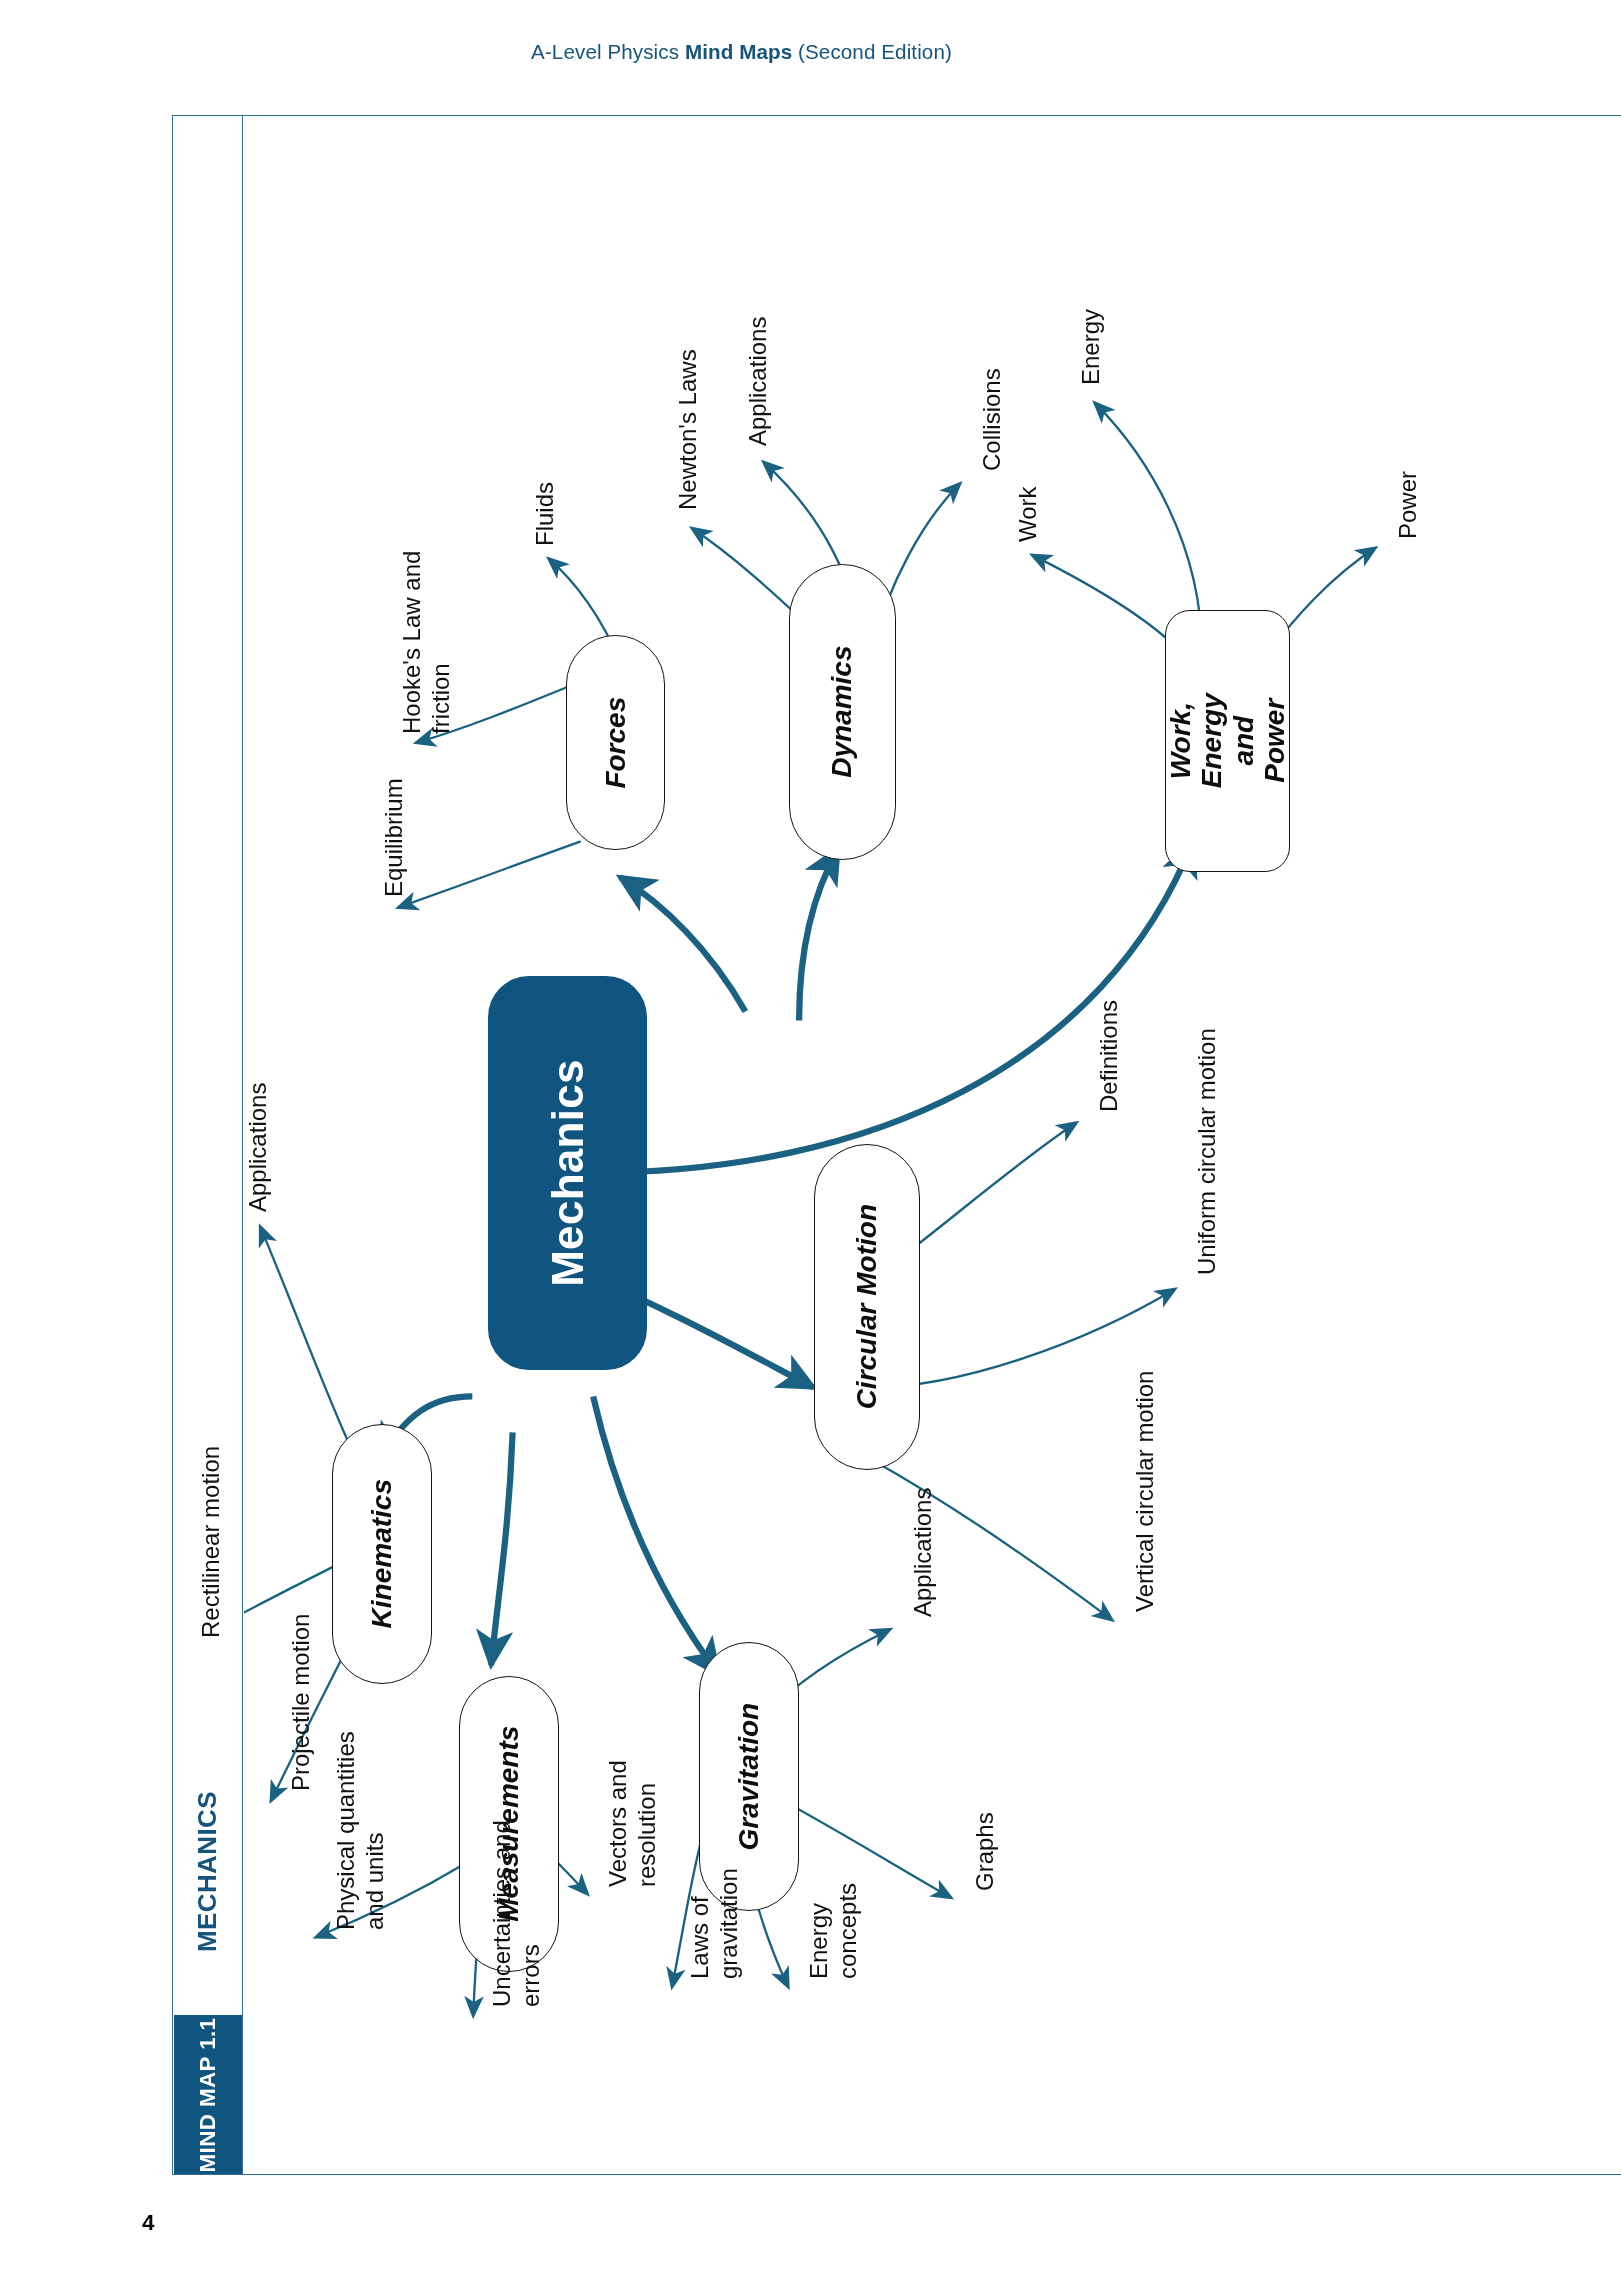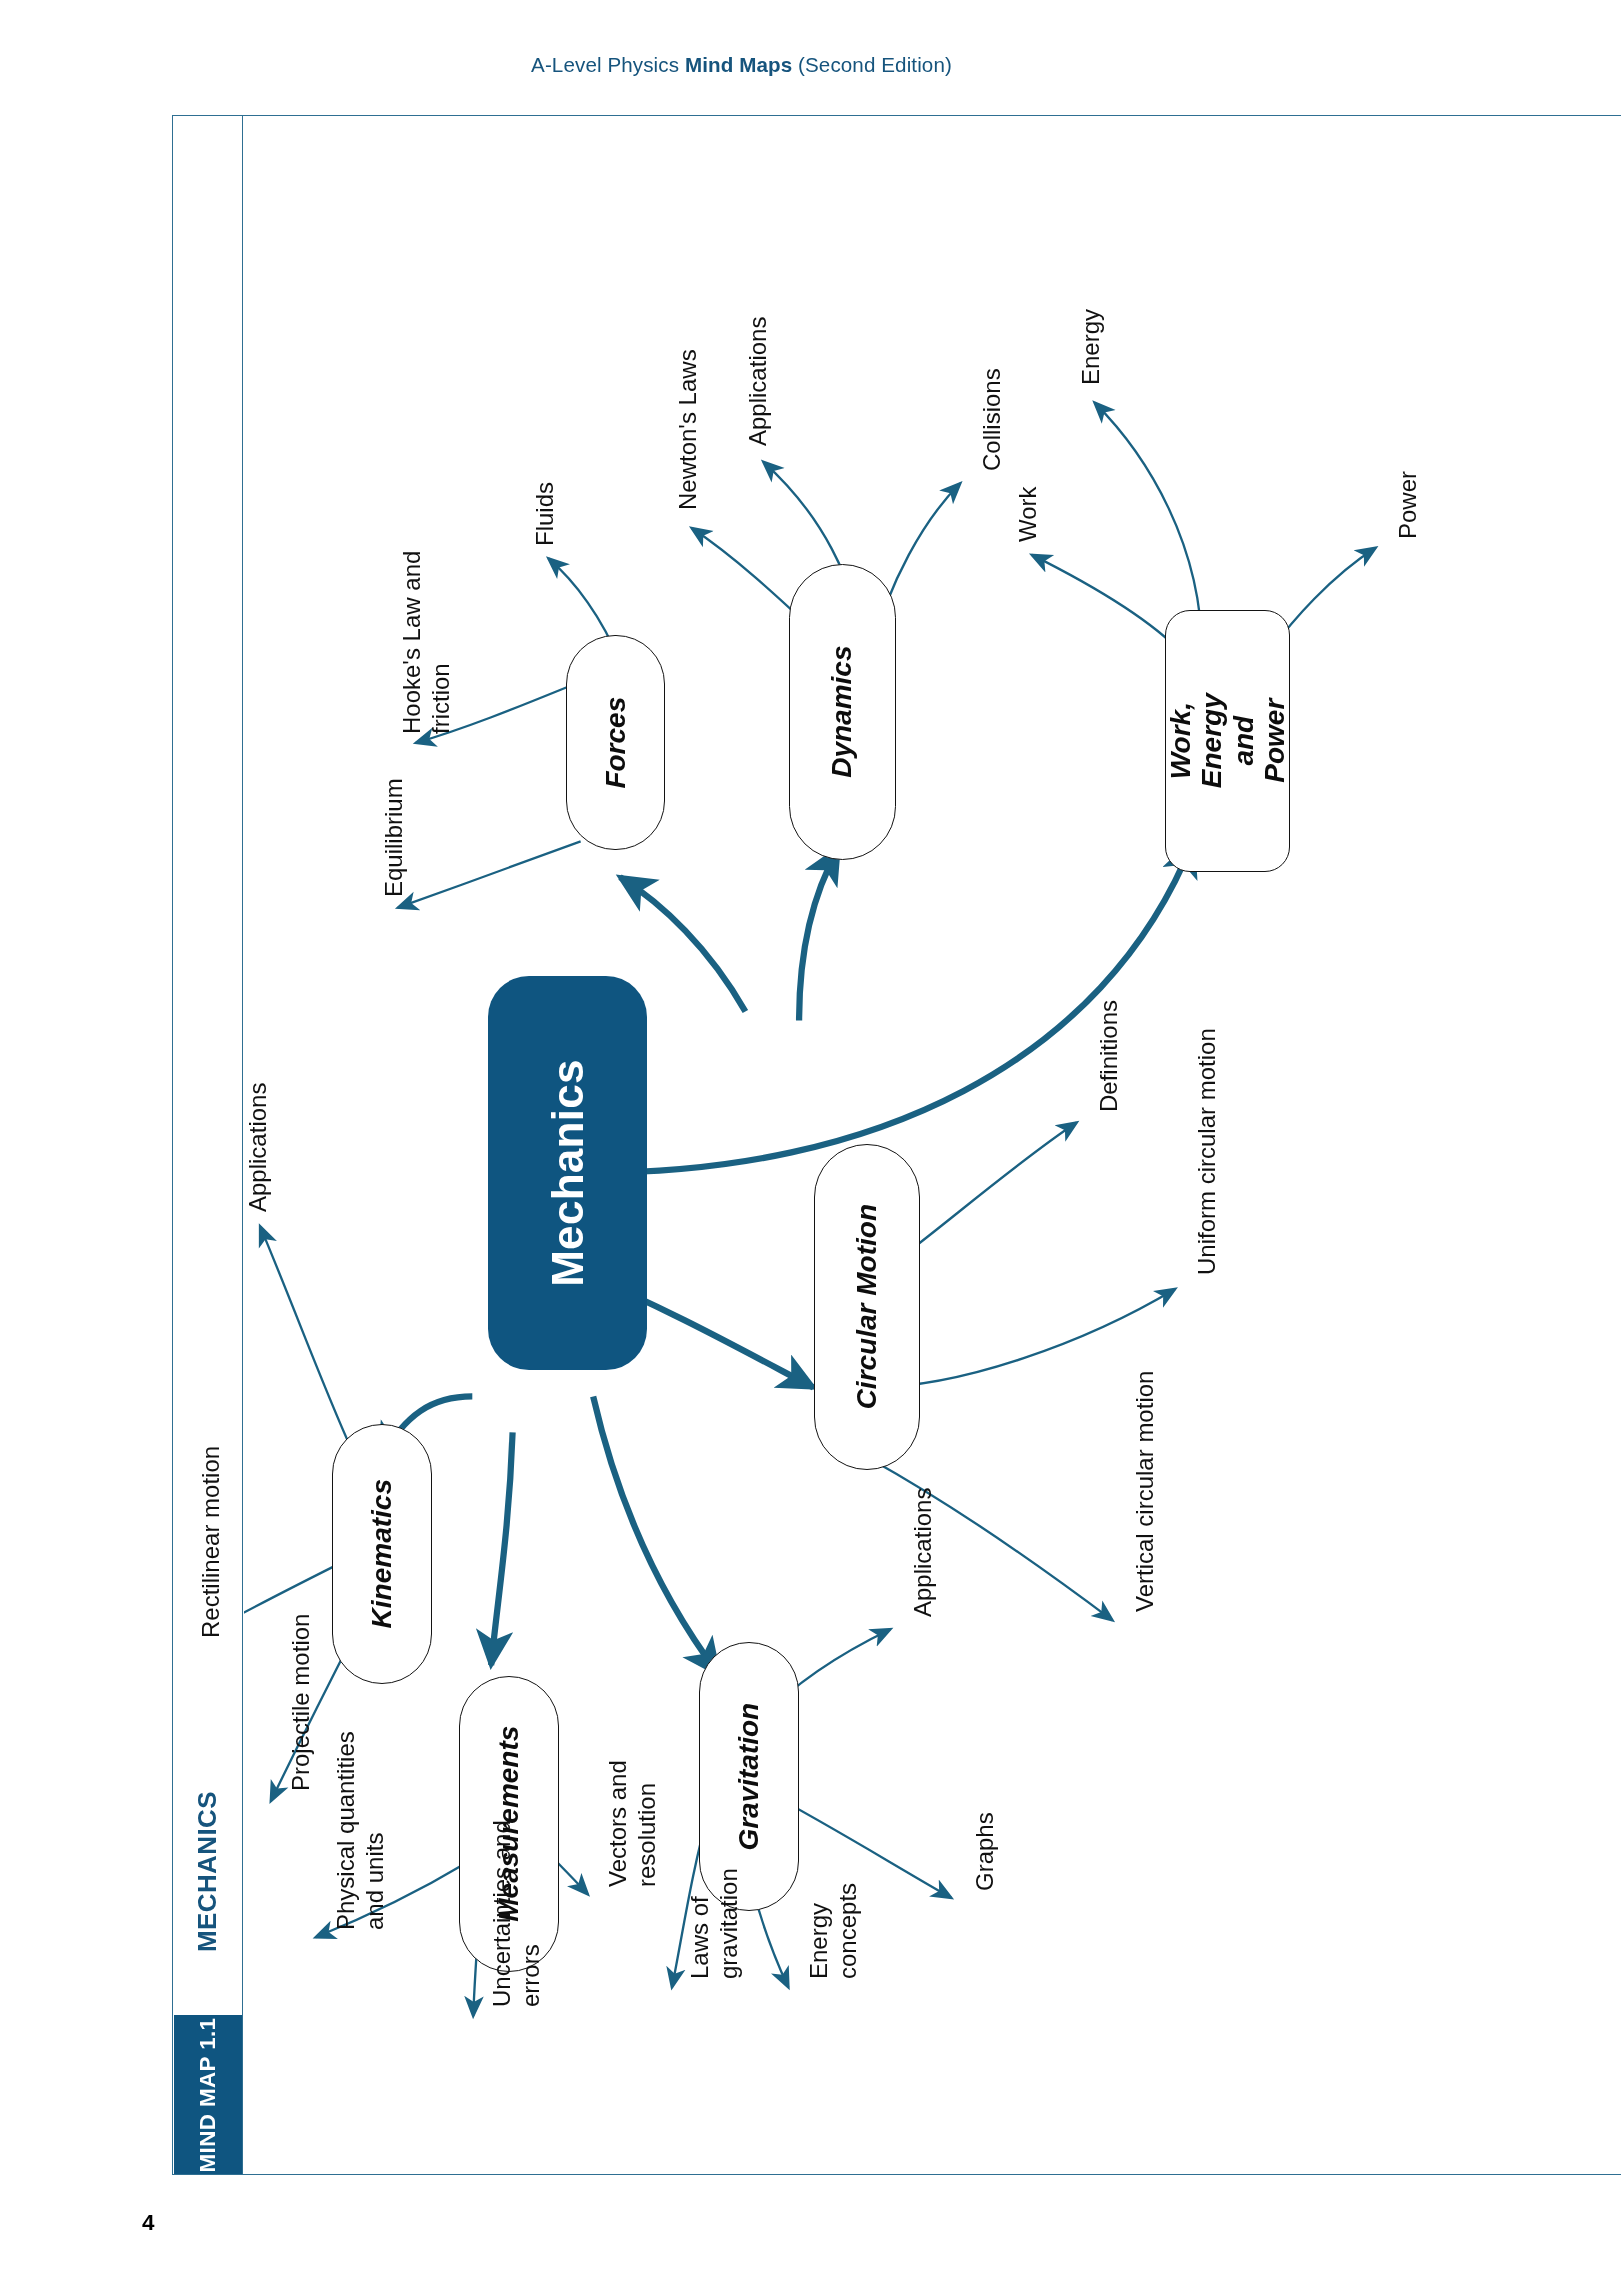--- a/index.html
+++ b/index.html
@@ -11,21 +11,21 @@
     width: 1621px;
     height: 2293px;
     font-family: "Liberation Sans", sans-serif;
     position: relative;
     overflow: hidden;
   }
 
   
   .running-header {
     position: absolute;
-    top: 53px;
+    top: 40px;
     left: 0;
     width: 1483px;
     text-align: center;
     font-size: 20.6px;
     color: #16547d;
     letter-spacing: 0.1px;
   }
   .running-header .bold { font-weight: bold; }
 
   

